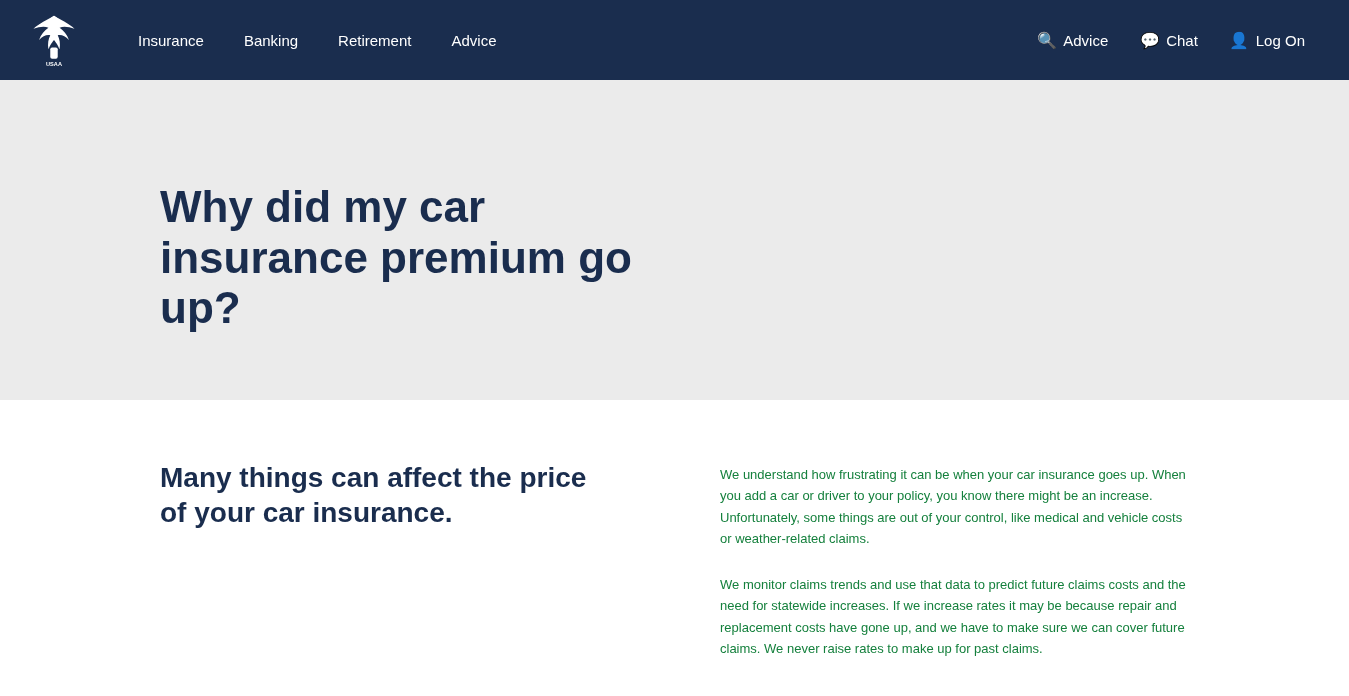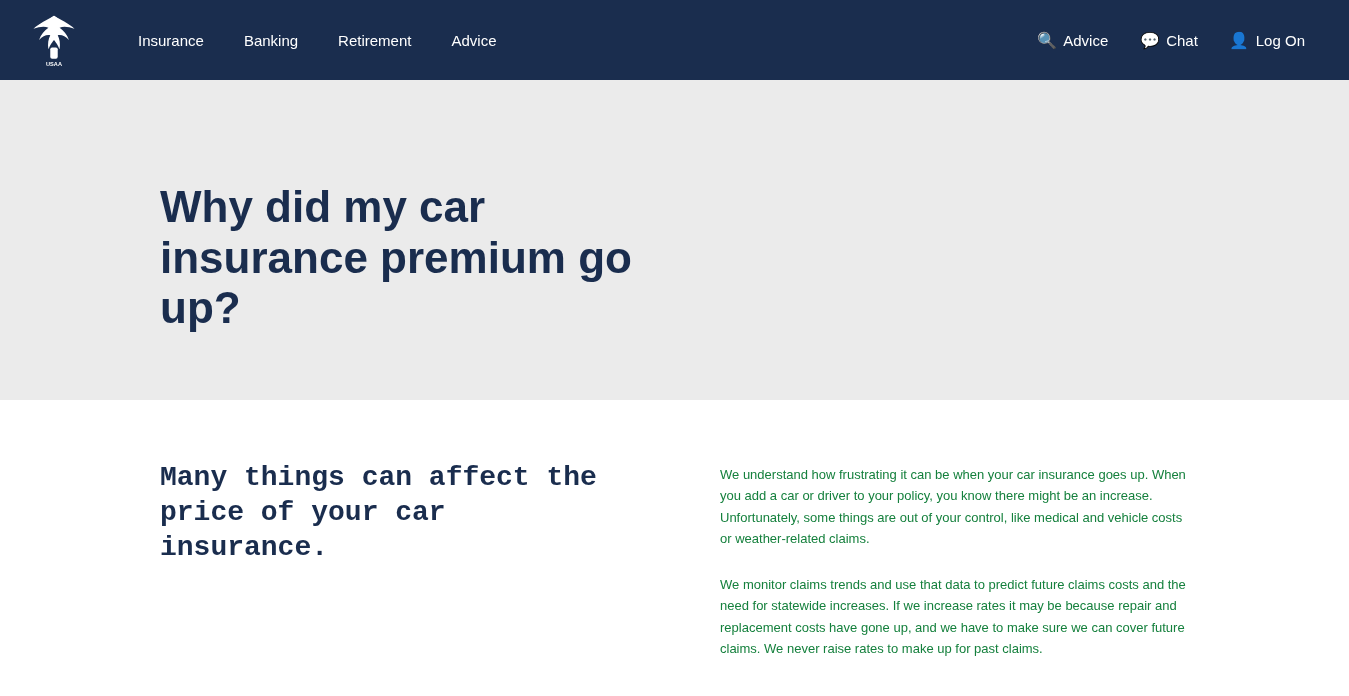--- a/index.html
+++ b/index.html
@@ -114,21 +114,20 @@
     .content-section {
       background: #ffffff;
       padding: 60px 160px;
       display: flex;
       gap: 80px;
       align-items: flex-start;
     }
 
     .content-left {
       flex: 0 0 480px;
-      font-family: Liberation Mono, monospace;
     }
 
     .content-heading {
       font-size: 28px;
       font-weight: 800;
       color: #1a2d4e;
       line-height: 1.25;
       max-width: 460px;
     }
 

